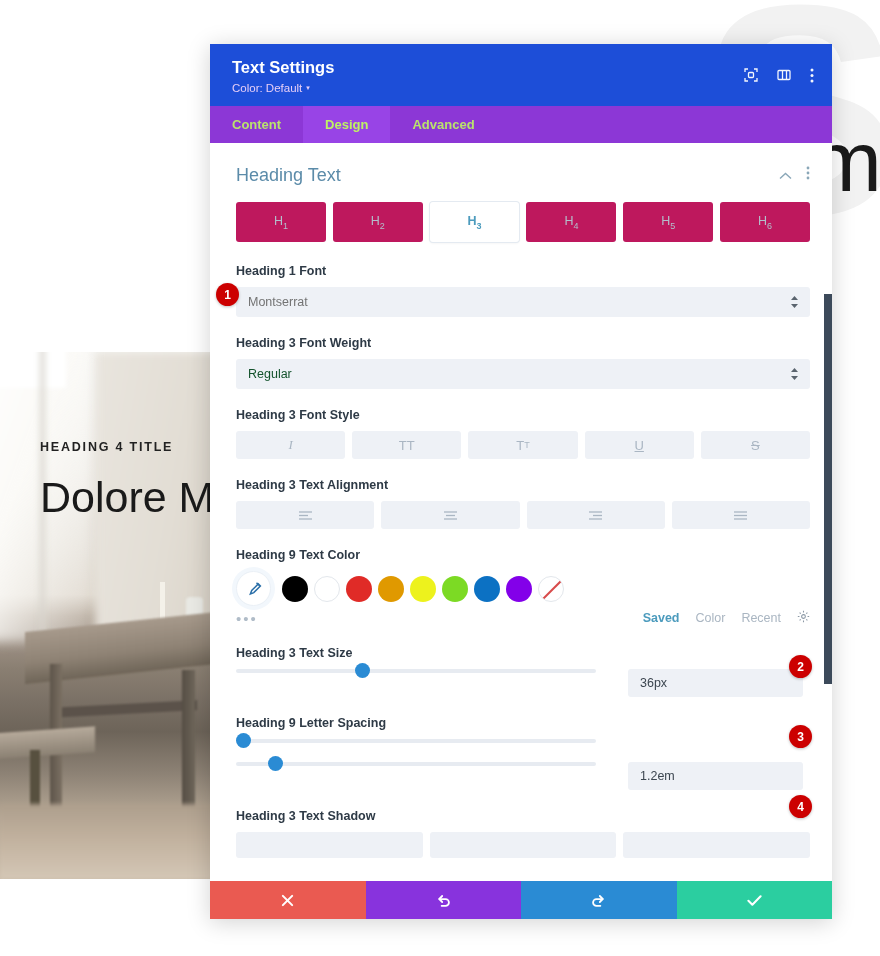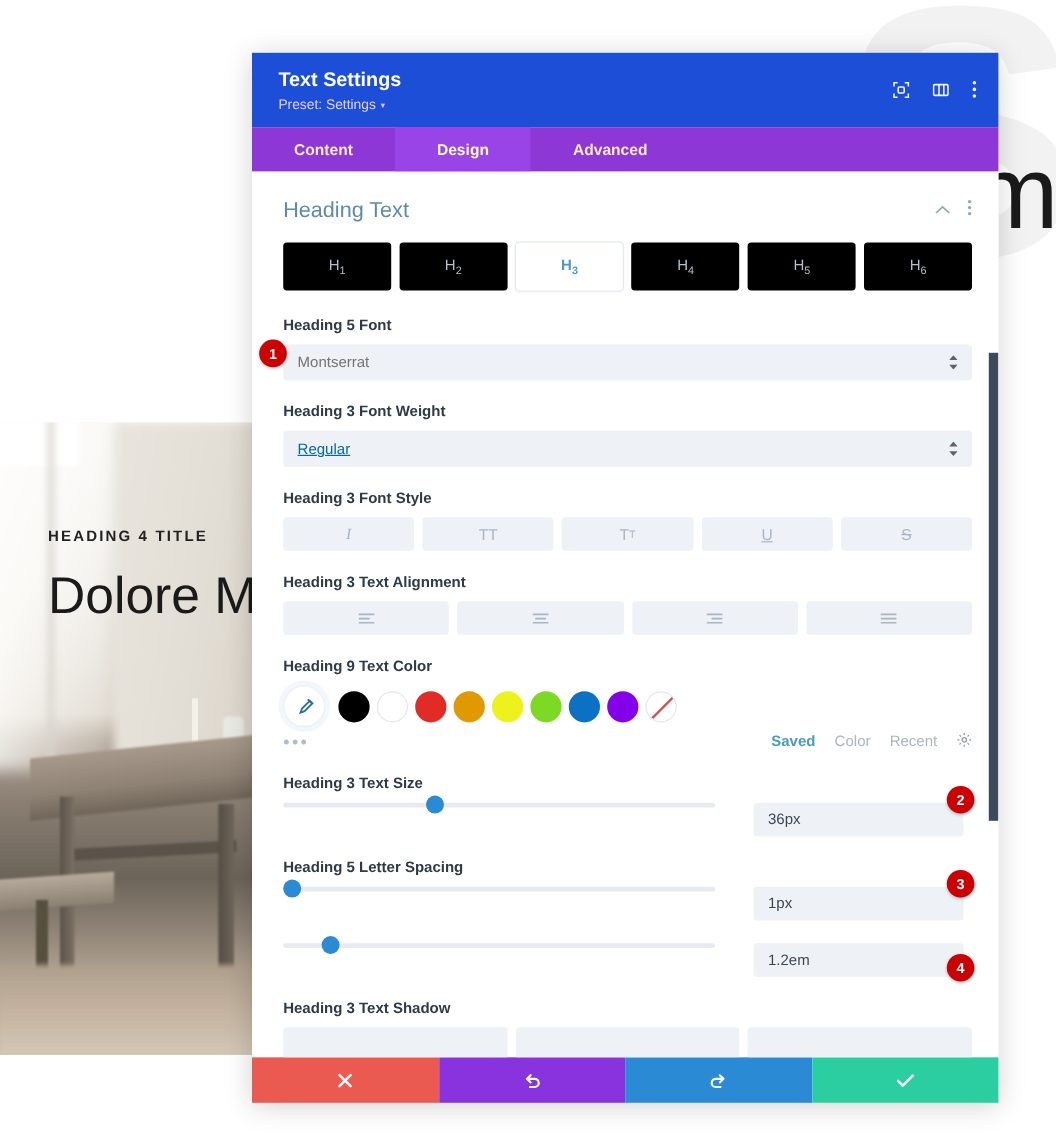--- a/index.html
+++ b/index.html
@@ -118,58 +118,58 @@
     display: flex; align-items: center; gap: 4px;
   }
   .caret-tiny { font-size: 7px; color: #e6cef7; }
   .header-icons { display: flex; align-items: center; gap: 19px; padding-top: 3px; }
   .hicon { color: #ffffff; opacity: .95; display:block; }
 
   .tabs {
     background: #8c37d6; display: flex; flex: 0 0 auto;
   }
   .tab {
-    padding: 11px 35px; color: #fef9c3; font-size: 13px; font-weight: bold;
+    padding: 11px 22px; color: #bef264; font-size: 13px; font-weight: bold;
     opacity: .92;
   }
   .tab.active { background: #9844e6; opacity: 1; }
 
   .modal-body {
     flex: 1 1 auto; background: #ffffff; padding: 0 22px 0 26px;
     position: relative; overflow: hidden;
   }
   .section-head {
     display: flex; align-items: center; justify-content: space-between;
     padding: 22px 0 16px 0;
   }
   .section-title { color: #5b8ba9; font-size: 18px; }
   .section-actions { display: flex; align-items: center; gap: 14px; color: #8aa7b8; }
 
   .level-tabs { display: flex; gap: 7px; margin-bottom: 22px; }
   .level-tab {
-    flex: 1; text-align: center; padding: 12px 0; background: #000000;
+    flex: 1; text-align: center; padding: 12px 0; background: #be185d;
     border-radius: 3px; color: #b3bfcc; font-size: 12.5px;
   }
   .level-tab sub { font-size: 9px; }
   .level-tab.active {
     background: #ffffff; color: #4c9bbd; font-weight: bold;
     box-shadow: 0 0 0 1px #e4eaf1, 0 1px 3px rgba(0,0,0,0.07);
   }
 
   .field-label {
     font-size: 12.5px; color: #2e3a46; font-weight: bold; margin-bottom: 9px;
   }
   .field-group { margin-bottom: 19px; position: relative; }
 
   .select-box {
     background: #eef1f6; border-radius: 3px; height: 30px;
     display: flex; align-items: center; justify-content: space-between;
     padding: 0 12px; font-size: 12.5px; color: #737373;
   }
-  .select-box.placeholder { color: #0369a1; text-decoration: underline; }
+  .select-box.placeholder { color: #14532d; }
   .spin { display: flex; flex-direction: column; gap: 2px; color: #5a646e; line-height: .6; font-size: 9px; }
 
   .btn-row { display: flex; gap: 7px; }
   .opt-btn {
     flex: 1; height: 28px; background: #eef1f6; border-radius: 3px;
     display: flex; align-items: center; justify-content: center;
     color: #aab6c3; font-size: 13px;
   }
   .opt-btn.italic { font-style: italic; font-family: "Liberation Serif", serif; }
   .opt-btn.under { text-decoration: underline; }
@@ -276,21 +276,21 @@
 
   <div class="bg-eyebrow">HEADING 4 TITLE</div>
   <div class="bg-headline">Dolore Ma</div>
 
   <div class="modal">
 
     <div class="modal-header">
       <div>
         <div class="modal-title">Text Settings</div>
         <div class="modal-preset">
-          <span>Preset: Settings</span>
+          <span>Color: Default</span>
           <span class="caret-tiny">▾</span>
         </div>
       </div>
       <div class="header-icons">
         <span class="hicon">
           <svg width="14" height="14" viewBox="0 0 14 14" fill="none" stroke="#fff" stroke-width="1.3">
             <path d="M1 4V1h3M13 4V1h-3M1 10v3h3M13 10v3h-3"></path>
             <rect x="4.5" y="4.5" width="5" height="5" rx="1"></rect>
           </svg>
         </span>
@@ -352,21 +352,21 @@
         </div>
         <div class="level-tab">
           <span>H</span><sub>5</sub>
         </div>
         <div class="level-tab">
           <span>H</span><sub>6</sub>
         </div>
       </div>
 
       <div class="field-group">
-        <div class="field-label">Heading 5 Font</div>
+        <div class="field-label">Heading 1 Font</div>
         <div class="select-box">
           <span>Montserrat</span>
           <span class="spin">
             <svg width="7" height="12" viewBox="0 0 7 12" fill="#5a646e">
                 <path d="M3.5 0L7 4H0z"></path>
                 <path d="M3.5 12L0 8h7z"></path>
               </svg>
           </span>
         </div>
       </div>
@@ -470,26 +470,25 @@
         <div class="field-label">Heading 3 Text Size</div>
         <div class="slider-row">
           <div class="slider-track">
             <div class="slider-knob" style="left:33%"></div>
           </div>
           <div class="val-box">36px</div>
         </div>
       </div>
 
       <div class="field-group">
-        <div class="field-label">Heading 5 Letter Spacing</div>
+        <div class="field-label">Heading 9 Letter Spacing</div>
         <div class="slider-row">
           <div class="slider-track">
             <div class="slider-knob" style="left:0%"></div>
           </div>
-          <div class="val-box">1px</div>
         </div>
       </div>
 
       <div class="field-group">
         <div class="slider-row">
           <div class="slider-track">
             <div class="slider-knob" style="left:9%"></div>
           </div>
           <div class="val-box">1.2em</div>
         </div>

